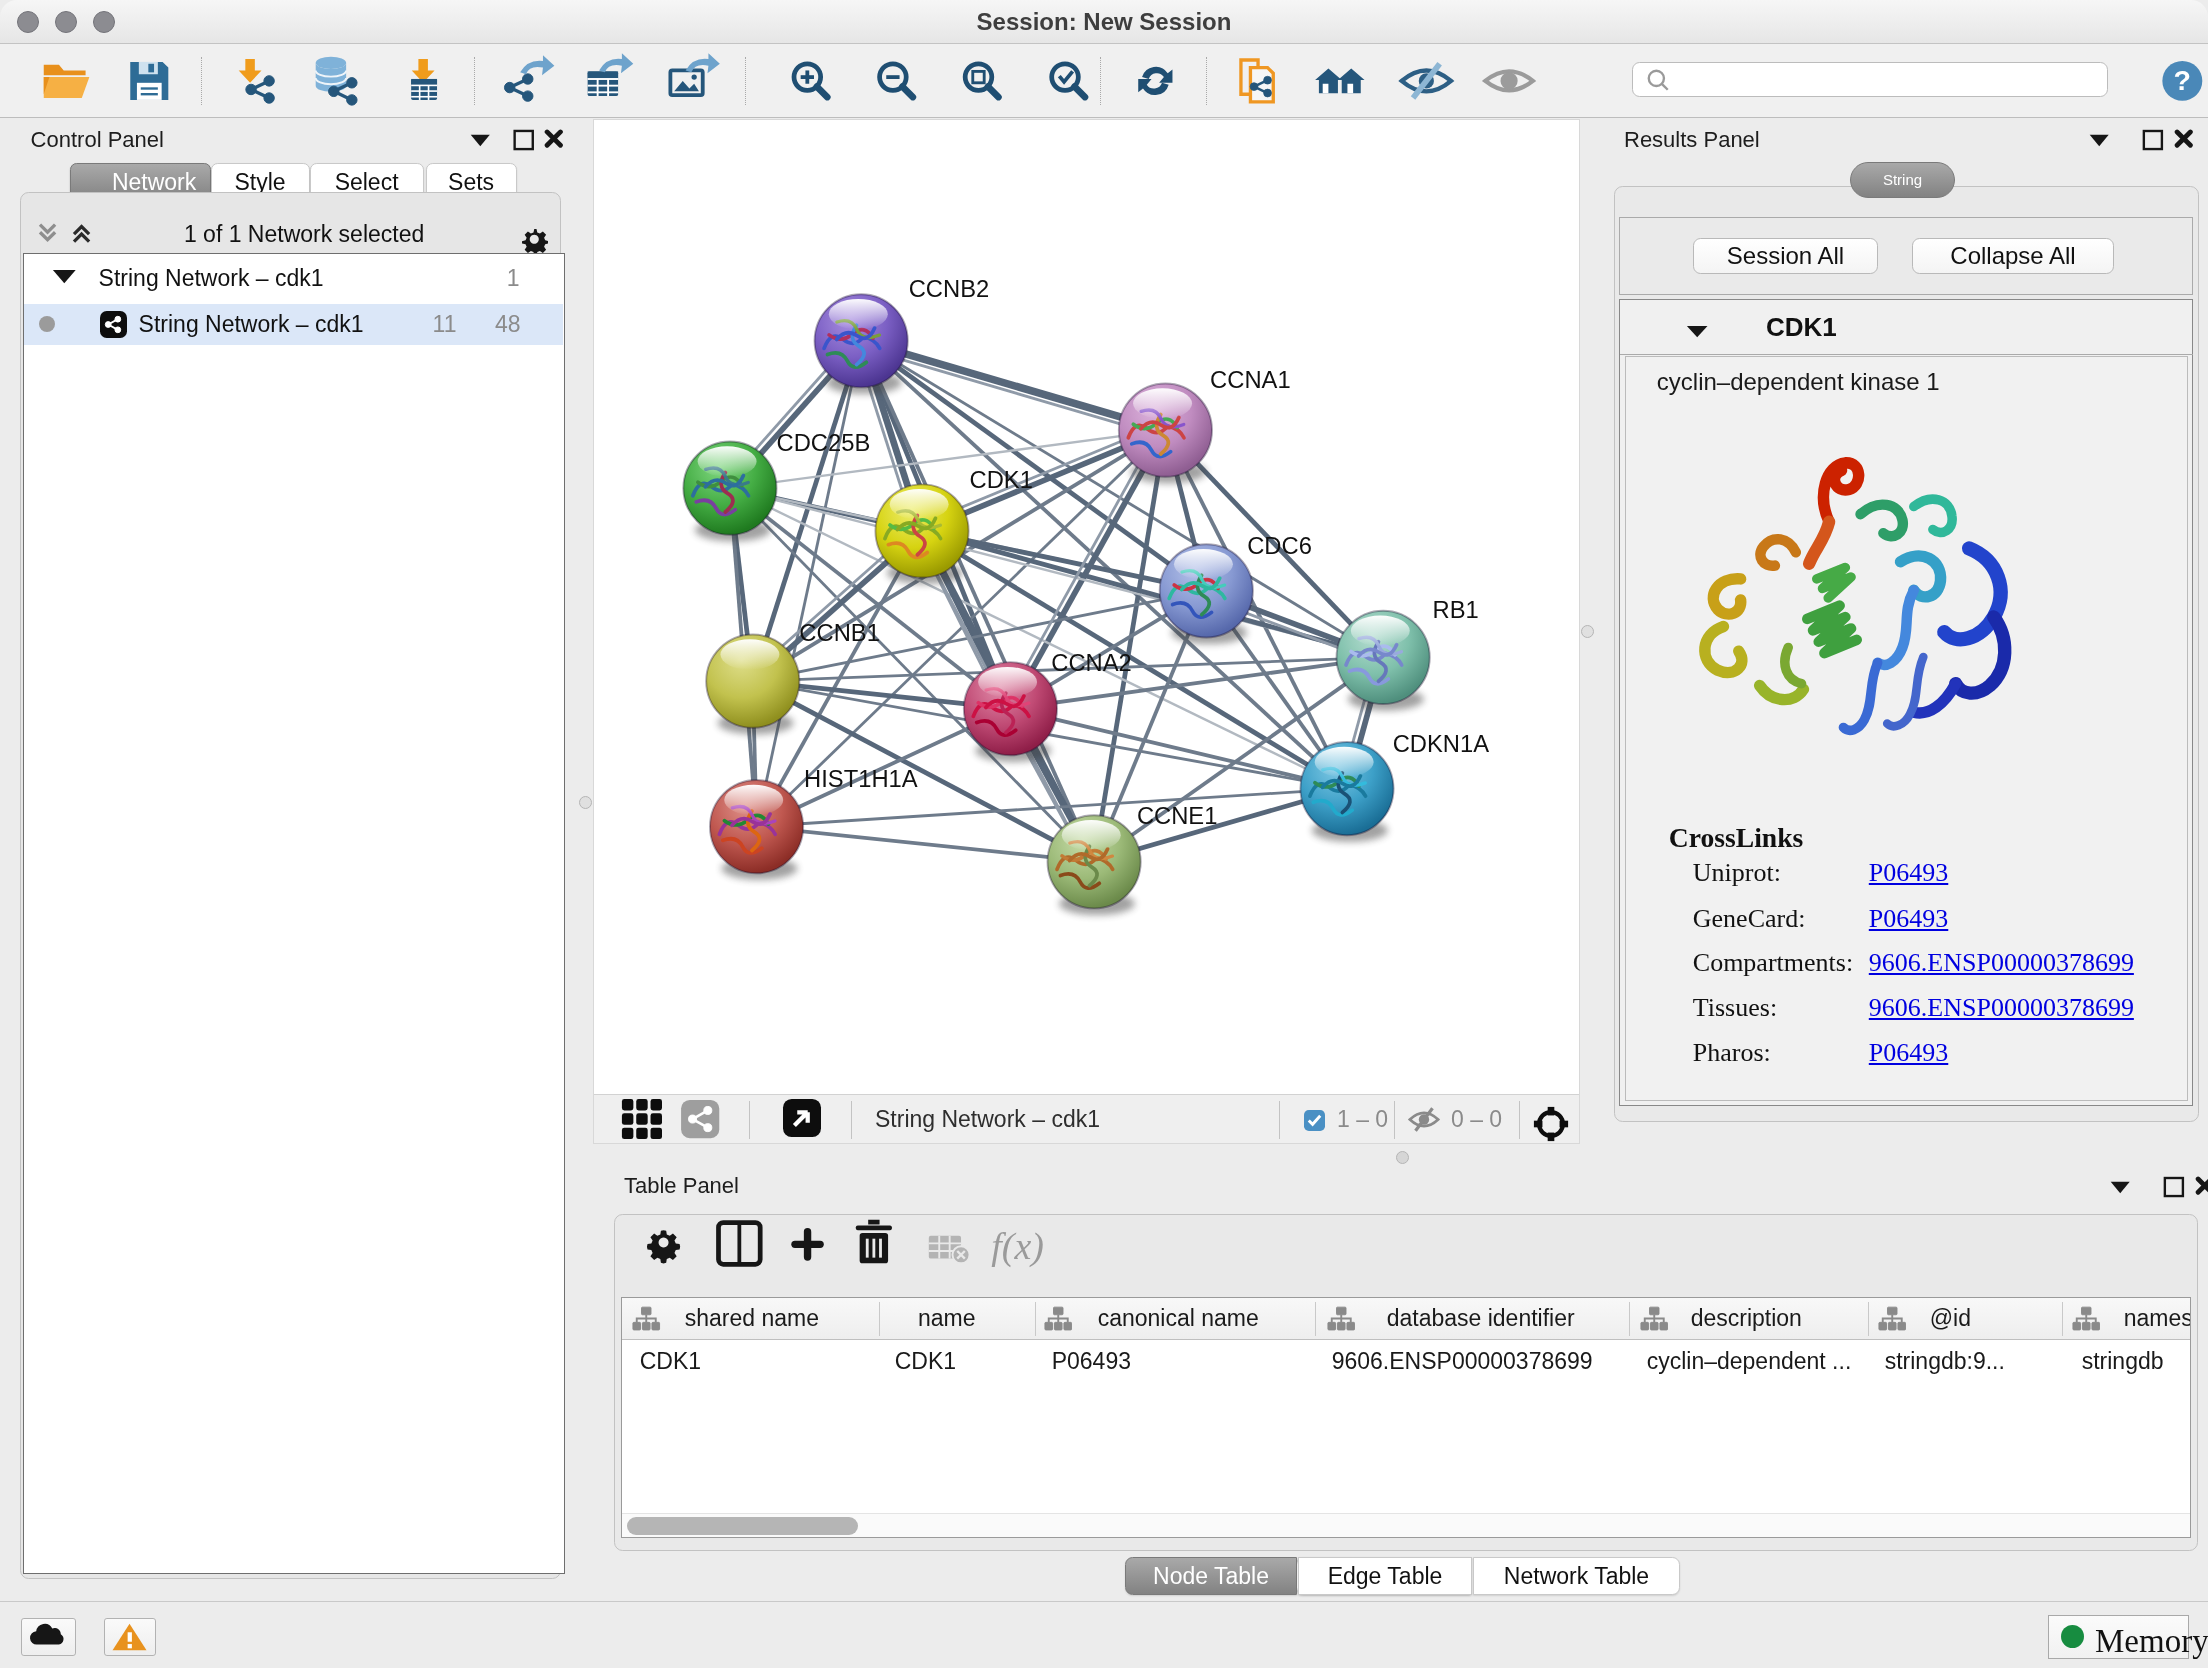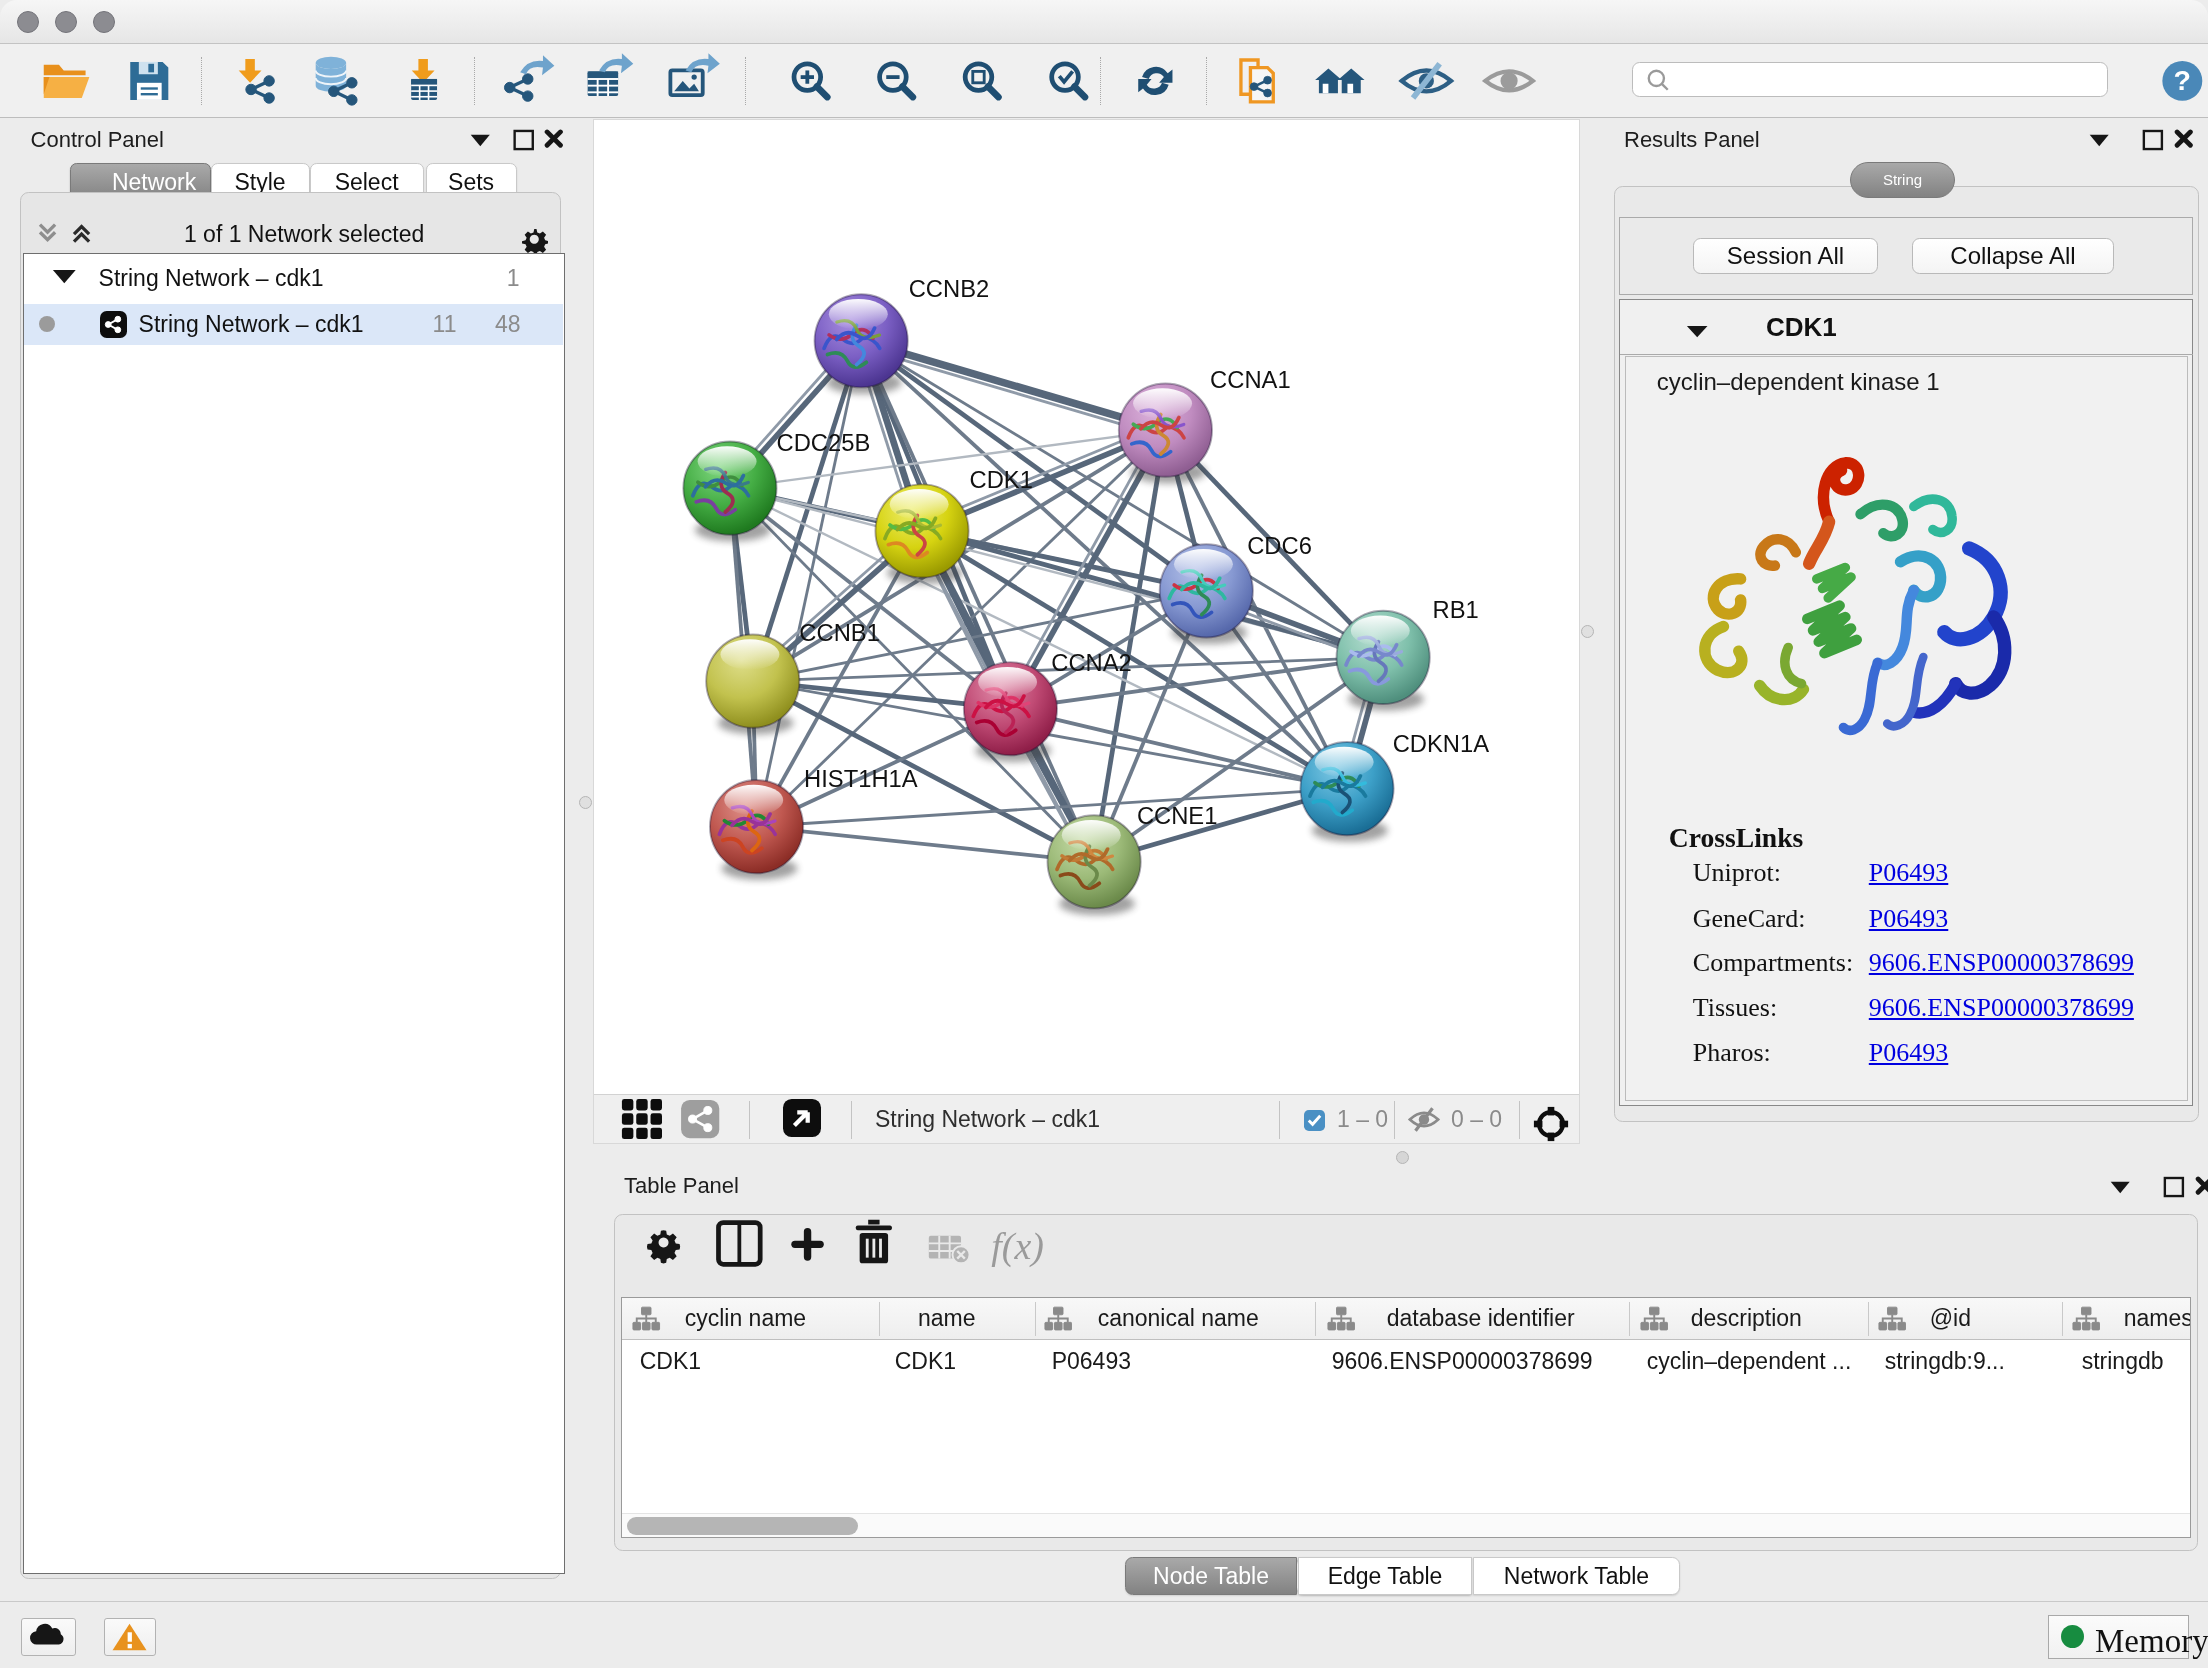--- a/index.html
+++ b/index.html
@@ -25,20 +25,21 @@
 .hico { top:7.6px; width:28.5px; height:27px; }
 a.abs { text-decoration:underline; }
 </style>
 </head>
 <body>
 <div id="win">
   <div id="titlebar" class="abs">
     <div class="tl abs" style="left:17px"></div>
     <div class="tl abs" style="left:55px"></div>
     <div class="tl abs" style="left:93px"></div>
+    <div id="wtitle" class="abs">Session: New Session</div>
   </div>
   <div id="toolbar" class="abs">
     <svg class="abs" style="left:0;top:-3.8px" width="2208" height="78" id="toolsvg" viewBox="0 0 2322 82">
       <defs>
         <g id="shareglyph">
           <circle cx="-11" cy="0" r="5.5"></circle>
             <circle cx="8" cy="-9" r="5.5"></circle>
             <circle cx="8" cy="9" r="5.5"></circle>
           <line x1="-11" y1="0" x2="8" y2="-9" stroke-width="3.5"></line>
             <line x1="-11" y1="0" x2="8" y2="9" stroke-width="3.5"></line>
@@ -671,21 +672,21 @@
         <div class="abs" style="left:0;top:0;width:1568px;height:42px;background:linear-gradient(#f8f8f8,#eeeeee);border-bottom:1px solid #bfbfbf;font-size:23px;color:#1a1a1a;">
           <div class="abs hsep" style="left:257px;"></div>
           <div class="abs hsep" style="left:413px;"></div>
           <div class="abs hsep" style="left:693px;"></div>
           <div class="abs hsep" style="left:1007px;"></div>
           <div class="abs hsep" style="left:1246px;"></div>
           <div class="abs hsep" style="left:1440px;"></div>
           <svg class="abs hico" style="left:10.5px;" viewBox="0 0 30 28" width="28.5" height="27">
             <use href="#hier"></use>
           </svg>
-          <div class="abs" style="left:63px;top:6.7px;">cyclin name</div>
+          <div class="abs" style="left:63px;top:6.7px;">shared name</div>
           <div class="abs" style="left:266px;top:6.7px;width:118px;text-align:center;">name</div>
           <svg class="abs hico" style="left:422px;" viewBox="0 0 30 28" width="28.5" height="27">
             <use href="#hier"></use>
           </svg>
           <div class="abs" style="left:476px;top:6.7px;">canonical name</div>
           <svg class="abs hico" style="left:705px;" viewBox="0 0 30 28" width="28.5" height="27">
             <use href="#hier"></use>
           </svg>
           <div class="abs" style="left:765px;top:6.7px;">database identifier</div>
           <svg class="abs hico" style="left:1018px;" viewBox="0 0 30 28" width="28.5" height="27">

